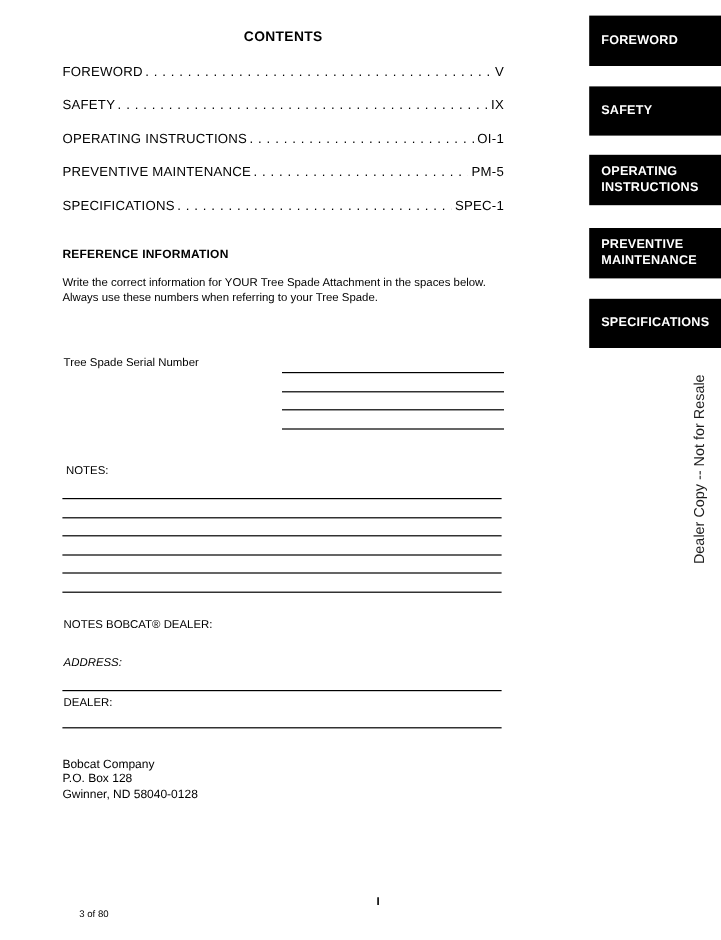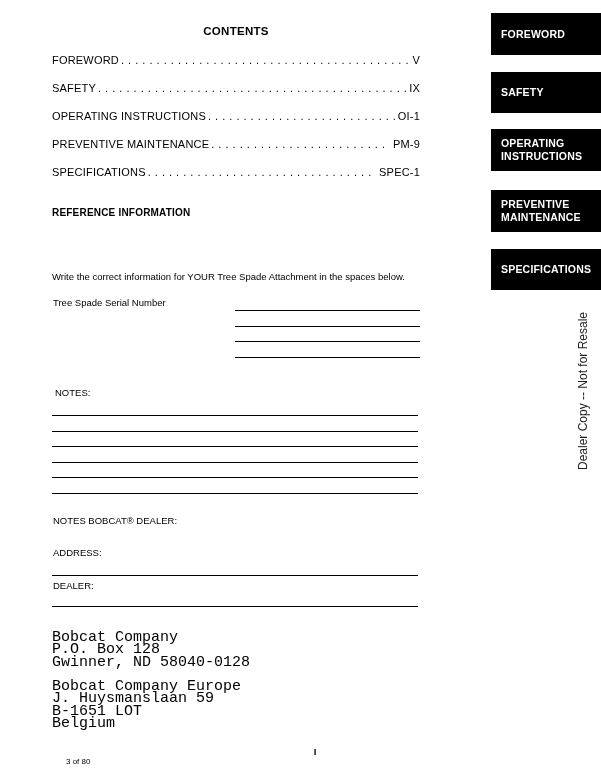--- a/index.html
+++ b/index.html
@@ -33,43 +33,43 @@
   .toc-2 { top: 82px; }
   .toc-3 { top: 110px; }
   .toc-4 { top: 138px; }
   .toc-5 { top: 166px; }
 
   
   .ref-heading {
     position: absolute; left: 52px; top: 207px;
     font-weight: bold; font-size: 10px; letter-spacing: 0.2px;
   }
-  .para-line { position: absolute; left: 52px; font-size: 9.5px; white-space: nowrap; margin-top: 41px; }
+  .para-line { position: absolute; left: 52px; font-size: 9.5px; white-space: nowrap; }
   .para-1 { top: 230px; }
   .para-2 { top: 243px; }
 
   .small-label { position: absolute; font-size: 9.5px; white-space: nowrap; }
   .serial-label { left: 53px; top: 297px; }
   .notes-label  { left: 55px; top: 387px; }
   .dealer-label { left: 53px; top: 515px; }
-  .address-label{ left: 53px; top: 547px; }
+  .address-label{ left: 53px; top: 547px; font-style: italic; }
   .phone-label  { left: 53px; top: 580px; }
 
   
   .rule { position: absolute; height: 0; border-bottom: 1.5px solid #000; }
   .serial-rule { left: 235px; width: 185px; border-bottom-width: 1.2px; }
   .sr-1 { top: 310px; } .sr-2 { top: 326px; } .sr-3 { top: 341px; } .sr-4 { top: 357px; }
   .wide-rule { left: 52px; width: 366px; }
   .nr-1 { top: 415px; } .nr-2 { top: 431px; } .nr-3 { top: 446px; }
   .nr-4 { top: 462px; } .nr-5 { top: 477px; } .nr-6 { top: 493px; }
   .addr-rule { top: 575px; }
   .phone-rule { top: 606px; }
 
   
-  .addr-block { position: absolute; left: 52px; font-size: 15px; line-height: 12.3px; font-family: Liberation Mono, monospace; }
+  .addr-block { position: absolute; left: 52px; font-size: 10px; line-height: 12.3px; }
   .addr-us { top: 632px; }
   .addr-eu { top: 681px; }
 
   
   .tab {
     position: absolute; left: 491px; width: 110px;
     background: #000000; color: #ffffff;
     font-weight: bold; font-size: 10.5px; letter-spacing: 0.2px;
     display: flex; align-items: center; padding-left: 10px; line-height: 1.2;
   }
@@ -115,30 +115,31 @@
     <span class="pagenum">IX</span>
   </div>
   <div class="toc-row toc-3">
     <span>OPERATING INSTRUCTIONS</span>
     <span class="leader">. . . . . . . . . . . . . . . . . . . . . . . . . . . . . . . . . . . . . . . . . . . . . . . . . . . . . . . . . . . . . . . . . . . . . . . . . . . . . . . . . . . . . . . . . . . . . . . .</span>
     <span class="pagenum">OI-1</span>
   </div>
   <div class="toc-row toc-4">
     <span>PREVENTIVE MAINTENANCE</span>
     <span class="leader">. . . . . . . . . . . . . . . . . . . . . . . . . . . . . . . . . . . . . . . . . . . . . . . . . . . . . . . . . . . . . . . . . . . . . . . . . . . . . . . . . . . . . . . . . . . . . . . .</span>
-    <span class="pagenum">PM-9</span>
+    <span class="pagenum">PM-5</span>
   </div>
   <div class="toc-row toc-5">
     <span>SPECIFICATIONS</span>
     <span class="leader">. . . . . . . . . . . . . . . . . . . . . . . . . . . . . . . . . . . . . . . . . . . . . . . . . . . . . . . . . . . . . . . . . . . . . . . . . . . . . . . . . . . . . . . . . . . . . . . .</span>
     <span class="pagenum">SPEC-1</span>
   </div>
 
   <div class="ref-heading">REFERENCE INFORMATION</div>
   <div class="para-line para-1">Write the correct information for YOUR Tree Spade Attachment in the spaces below.</div>
+  <div class="para-line para-2">Always use these numbers when referring to your Tree Spade.</div>
 
   <div class="small-label serial-label">Tree Spade Serial Number</div>
   <div class="rule serial-rule sr-1"></div>
   <div class="rule serial-rule sr-2"></div>
   <div class="rule serial-rule sr-3"></div>
   <div class="rule serial-rule sr-4"></div>
 
   <div class="small-label notes-label">NOTES:</div>
   <div class="rule wide-rule nr-1"></div>
   <div class="rule wide-rule nr-2"></div>
@@ -151,26 +152,20 @@
   <div class="small-label address-label">ADDRESS:</div>
   <div class="rule wide-rule addr-rule"></div>
   <div class="small-label phone-label">DEALER:</div>
   <div class="rule wide-rule phone-rule"></div>
 
   <div class="addr-block addr-us">
     <div>Bobcat Company</div>
     <div>P.O. Box 128</div>
     <div>Gwinner, ND 58040-0128</div>
   </div>
-  <div class="addr-block addr-eu">
-    <div>Bobcat Company Europe</div>
-    <div>J. Huysmanslaan 59</div>
-    <div>B-1651 LOT</div>
-    <div>Belgium</div>
-  </div>
 
   <div class="tab tab-1">
     <span>FOREWORD</span>
   </div>
   <div class="tab tab-2">
     <span>SAFETY</span>
   </div>
   <div class="tab tab-3">
     <span>OPERATING INSTRUCTIONS</span>
   </div>

